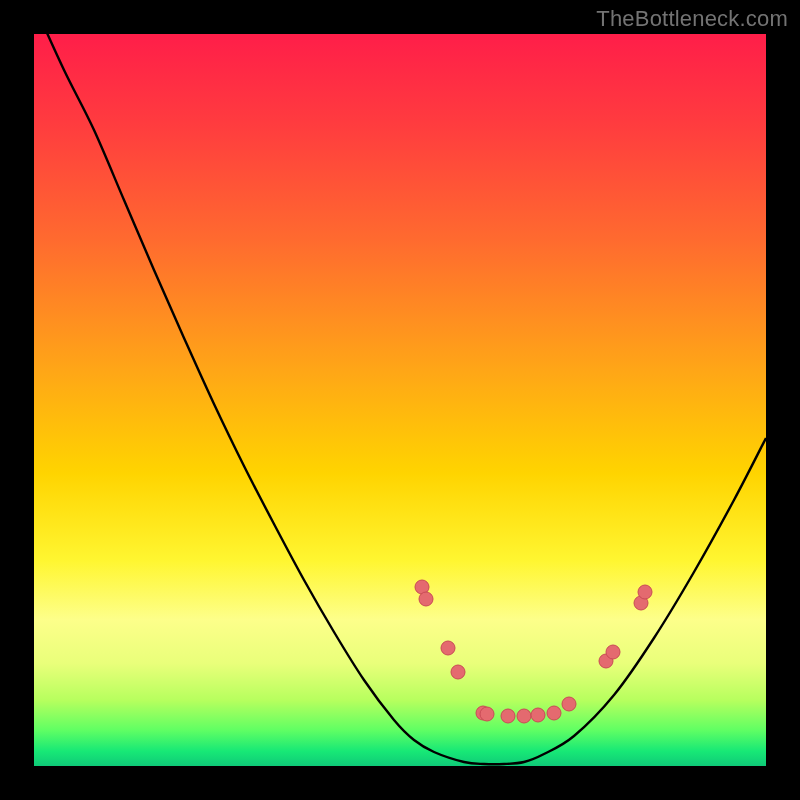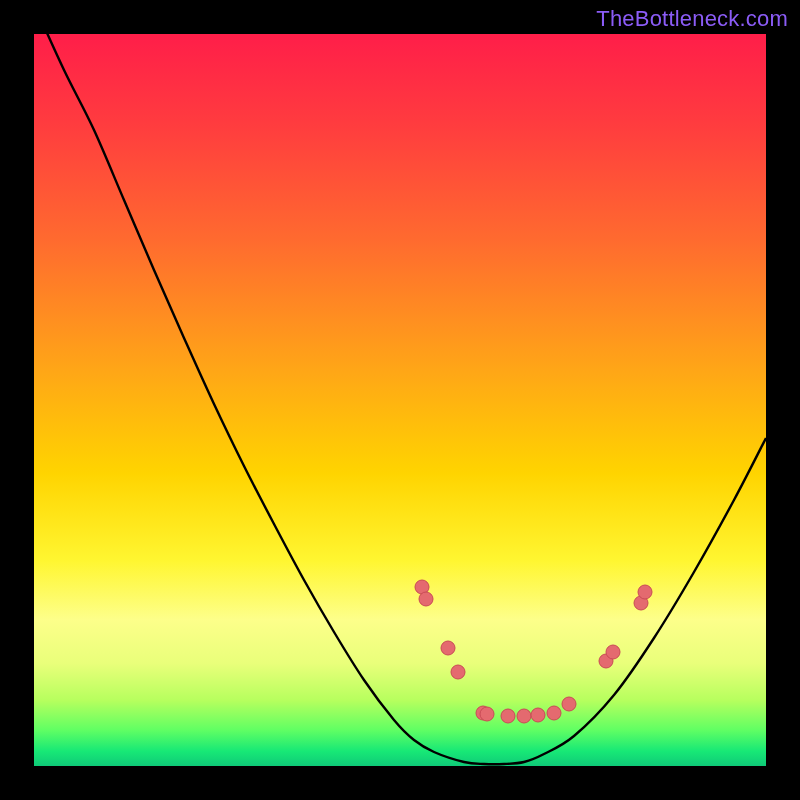--- a/index.html
+++ b/index.html
@@ -13,21 +13,21 @@
           #ffa318 45%,
           #ffd400 60%,
           #fff631 72%,
           #fdff8a 80%,
           #e9ff7a 86%,
           #b7ff5e 91%,
           #62ff63 95%,
           #17e876 98%,
           #0fca78 100%)}
   svg.curve{position:absolute;left:0;top:0}
-  .watermark{position:absolute;top:6px;right:12px;color:#8b5cf6;font-size:22px;letter-spacing:.2px}
+  .watermark{position:absolute;top:6px;right:12px;color:#737373;font-size:22px;letter-spacing:.2px}
 </style>
 </head>
 <body>
 
 <div class="frame">
   <div class="watermark">TheBottleneck.com</div>
   <div class="plot">
     <div class="grad"></div>
     <svg class="curve" width="732" height="732" viewBox="0 0 732 732">
       <path id="curve-path" fill="none" stroke="#000" stroke-width="2.4" d="M 0 -30 C 5.0 -19.0 20.0 15.0 30 36 C 40.0 57.0 50.0 74.3 60 96 C 70.0 117.7 80.0 142.7 90 166 C 100.0 189.3 110.0 213.0 120 236 C 130.0 259.0 140.0 281.7 150 304 C 160.0 326.3 170.0 348.7 180 370 C 190.0 391.3 200.0 412.0 210 432 C 220.0 452.0 230.0 471.0 240 490 C 250.0 509.0 260.0 528.0 270 546 C 280.0 564.0 290.0 581.3 300 598 C 310.0 614.7 320.0 631.3 330 646 C 340.0 660.7 351.7 676.0 360 686 C 368.3 696.0 373.3 700.7 380 706 C 386.7 711.3 391.7 714.3 400 718 C 408.3 721.7 421.7 726.0 430 728 C 438.3 730.0 443.3 729.7 450 730 C 456.7 730.3 463.3 730.3 470 730 C 476.7 729.7 483.3 729.7 490 728 C 496.7 726.3 501.7 724.3 510 720 C 518.3 715.7 528.3 711.8 540 702 C 551.7 692.2 566.7 677.3 580 661 C 593.3 644.7 606.7 624.5 620 604 C 633.3 583.5 646.7 561.0 660 538 C 673.3 515.0 688.0 488.3 700 466 C 712.0 443.7 726.7 414.3 732 404 "></path>

